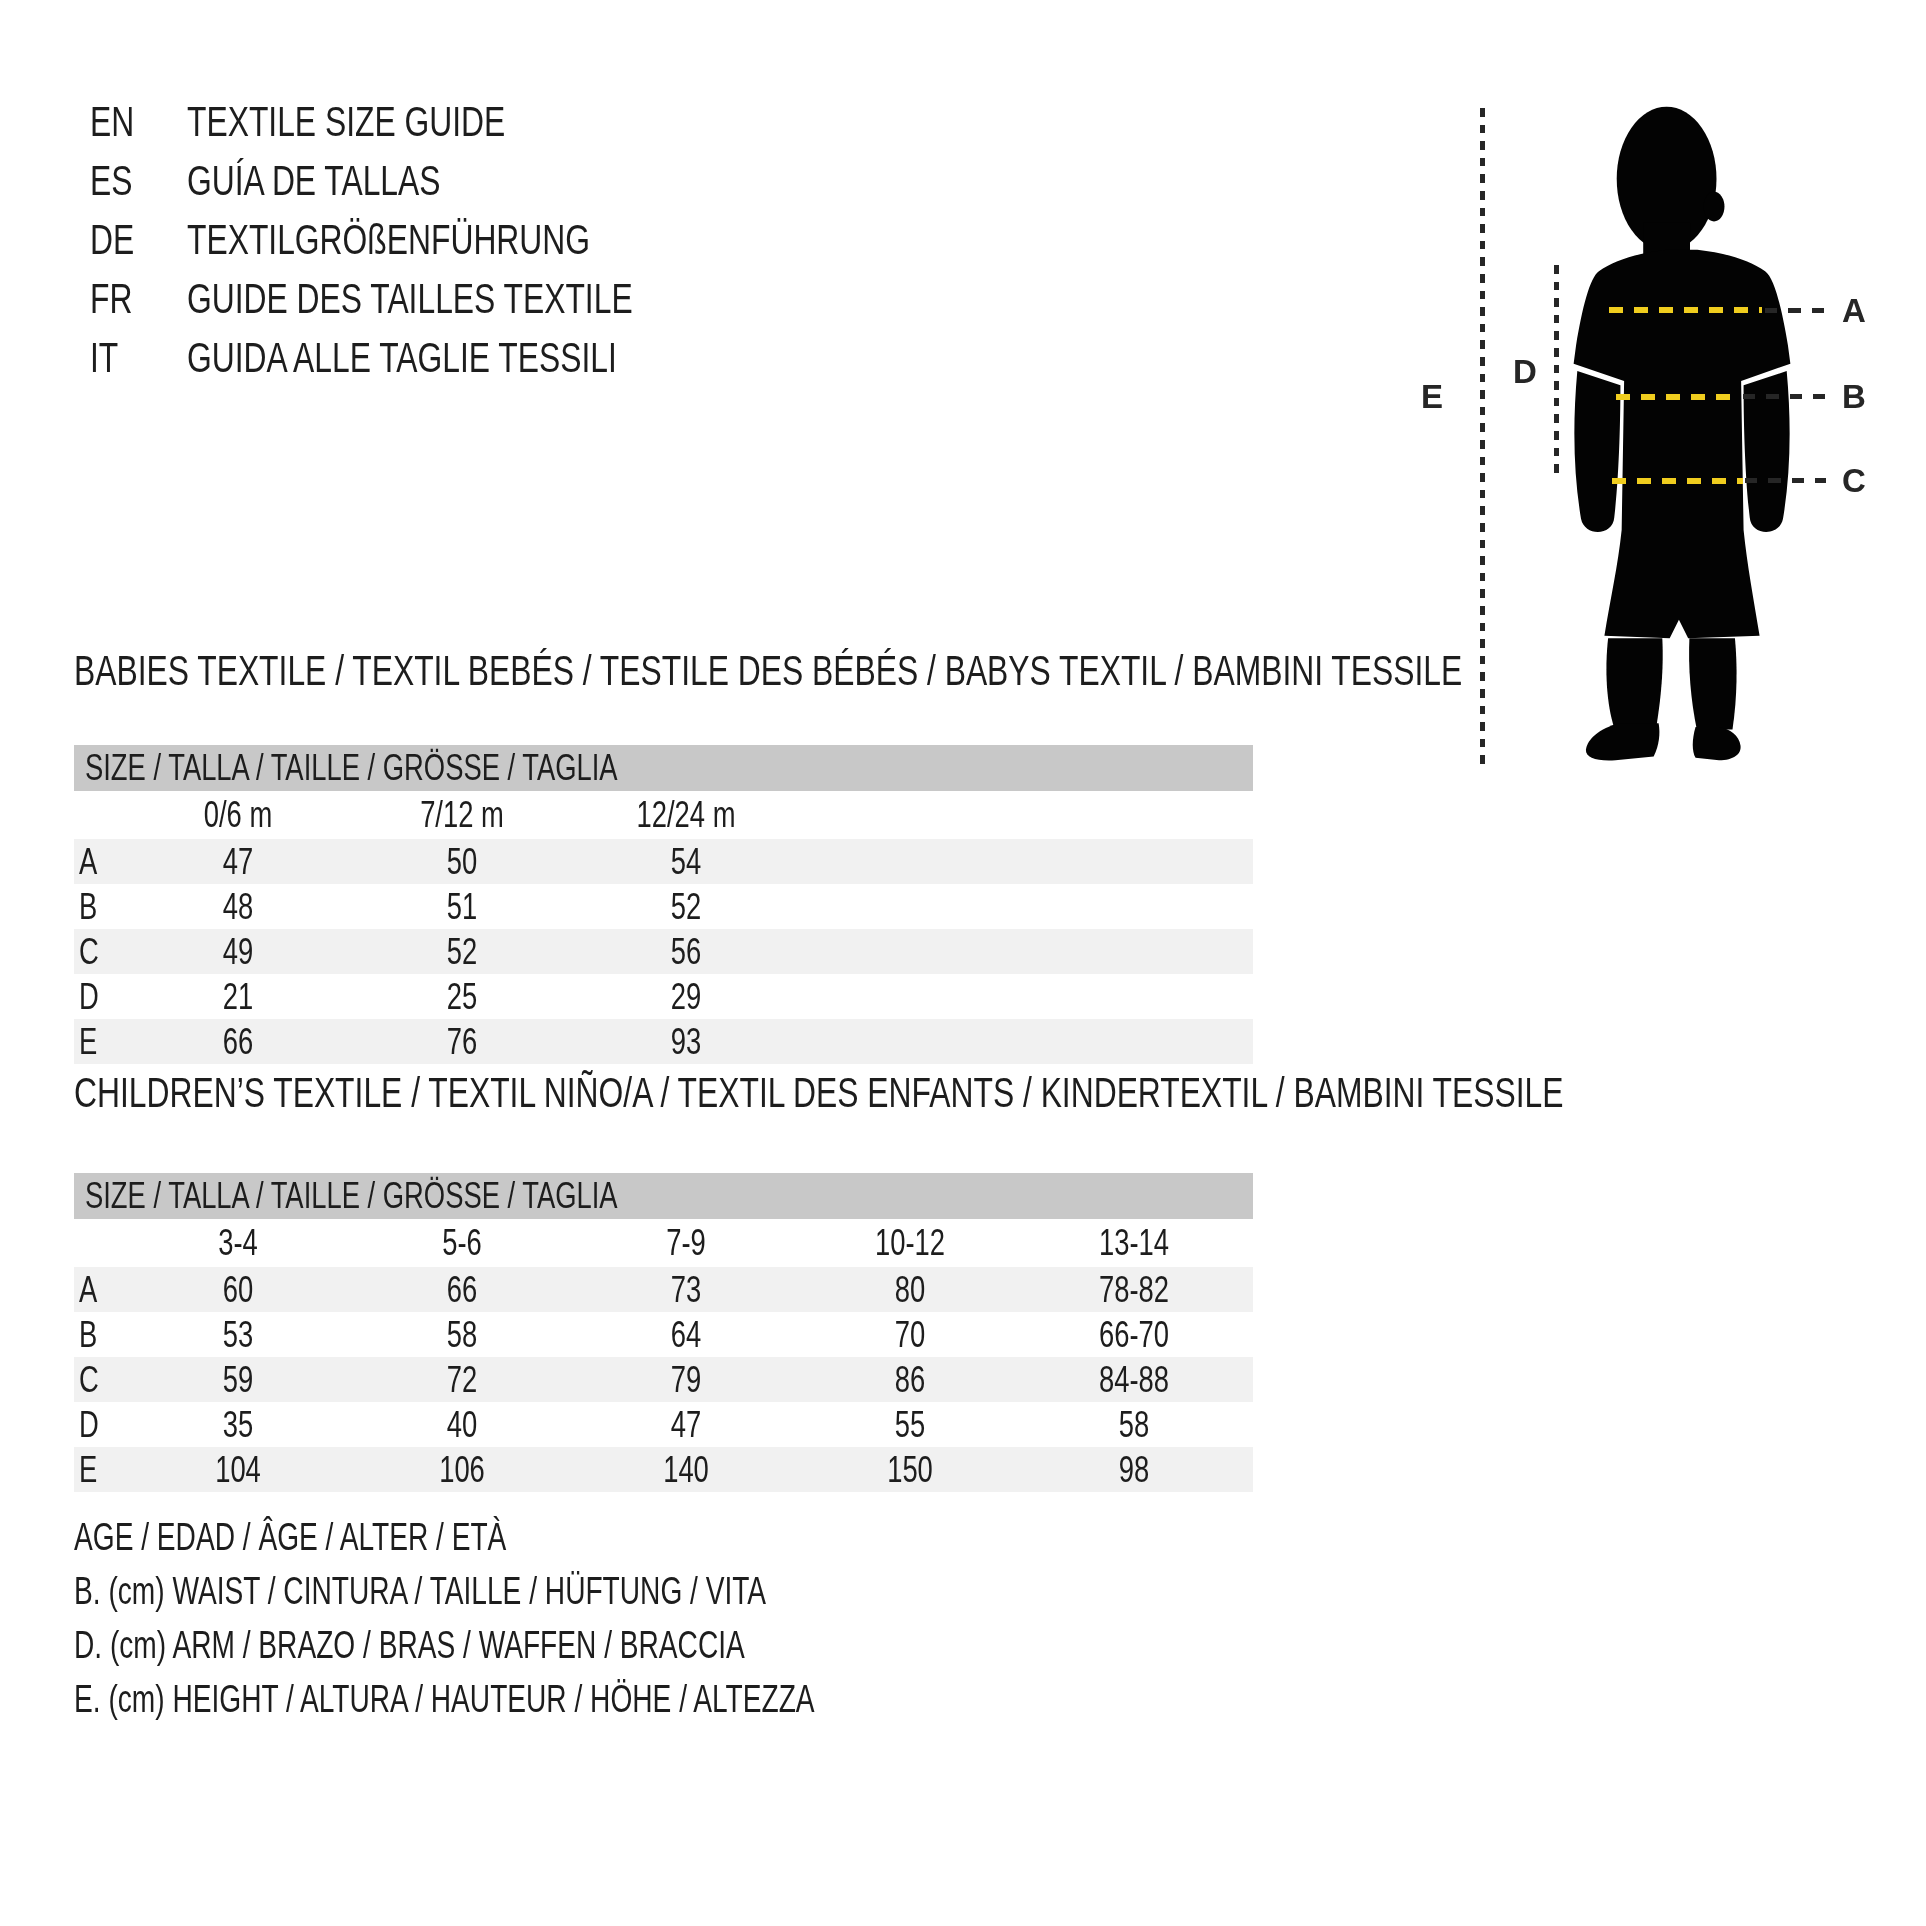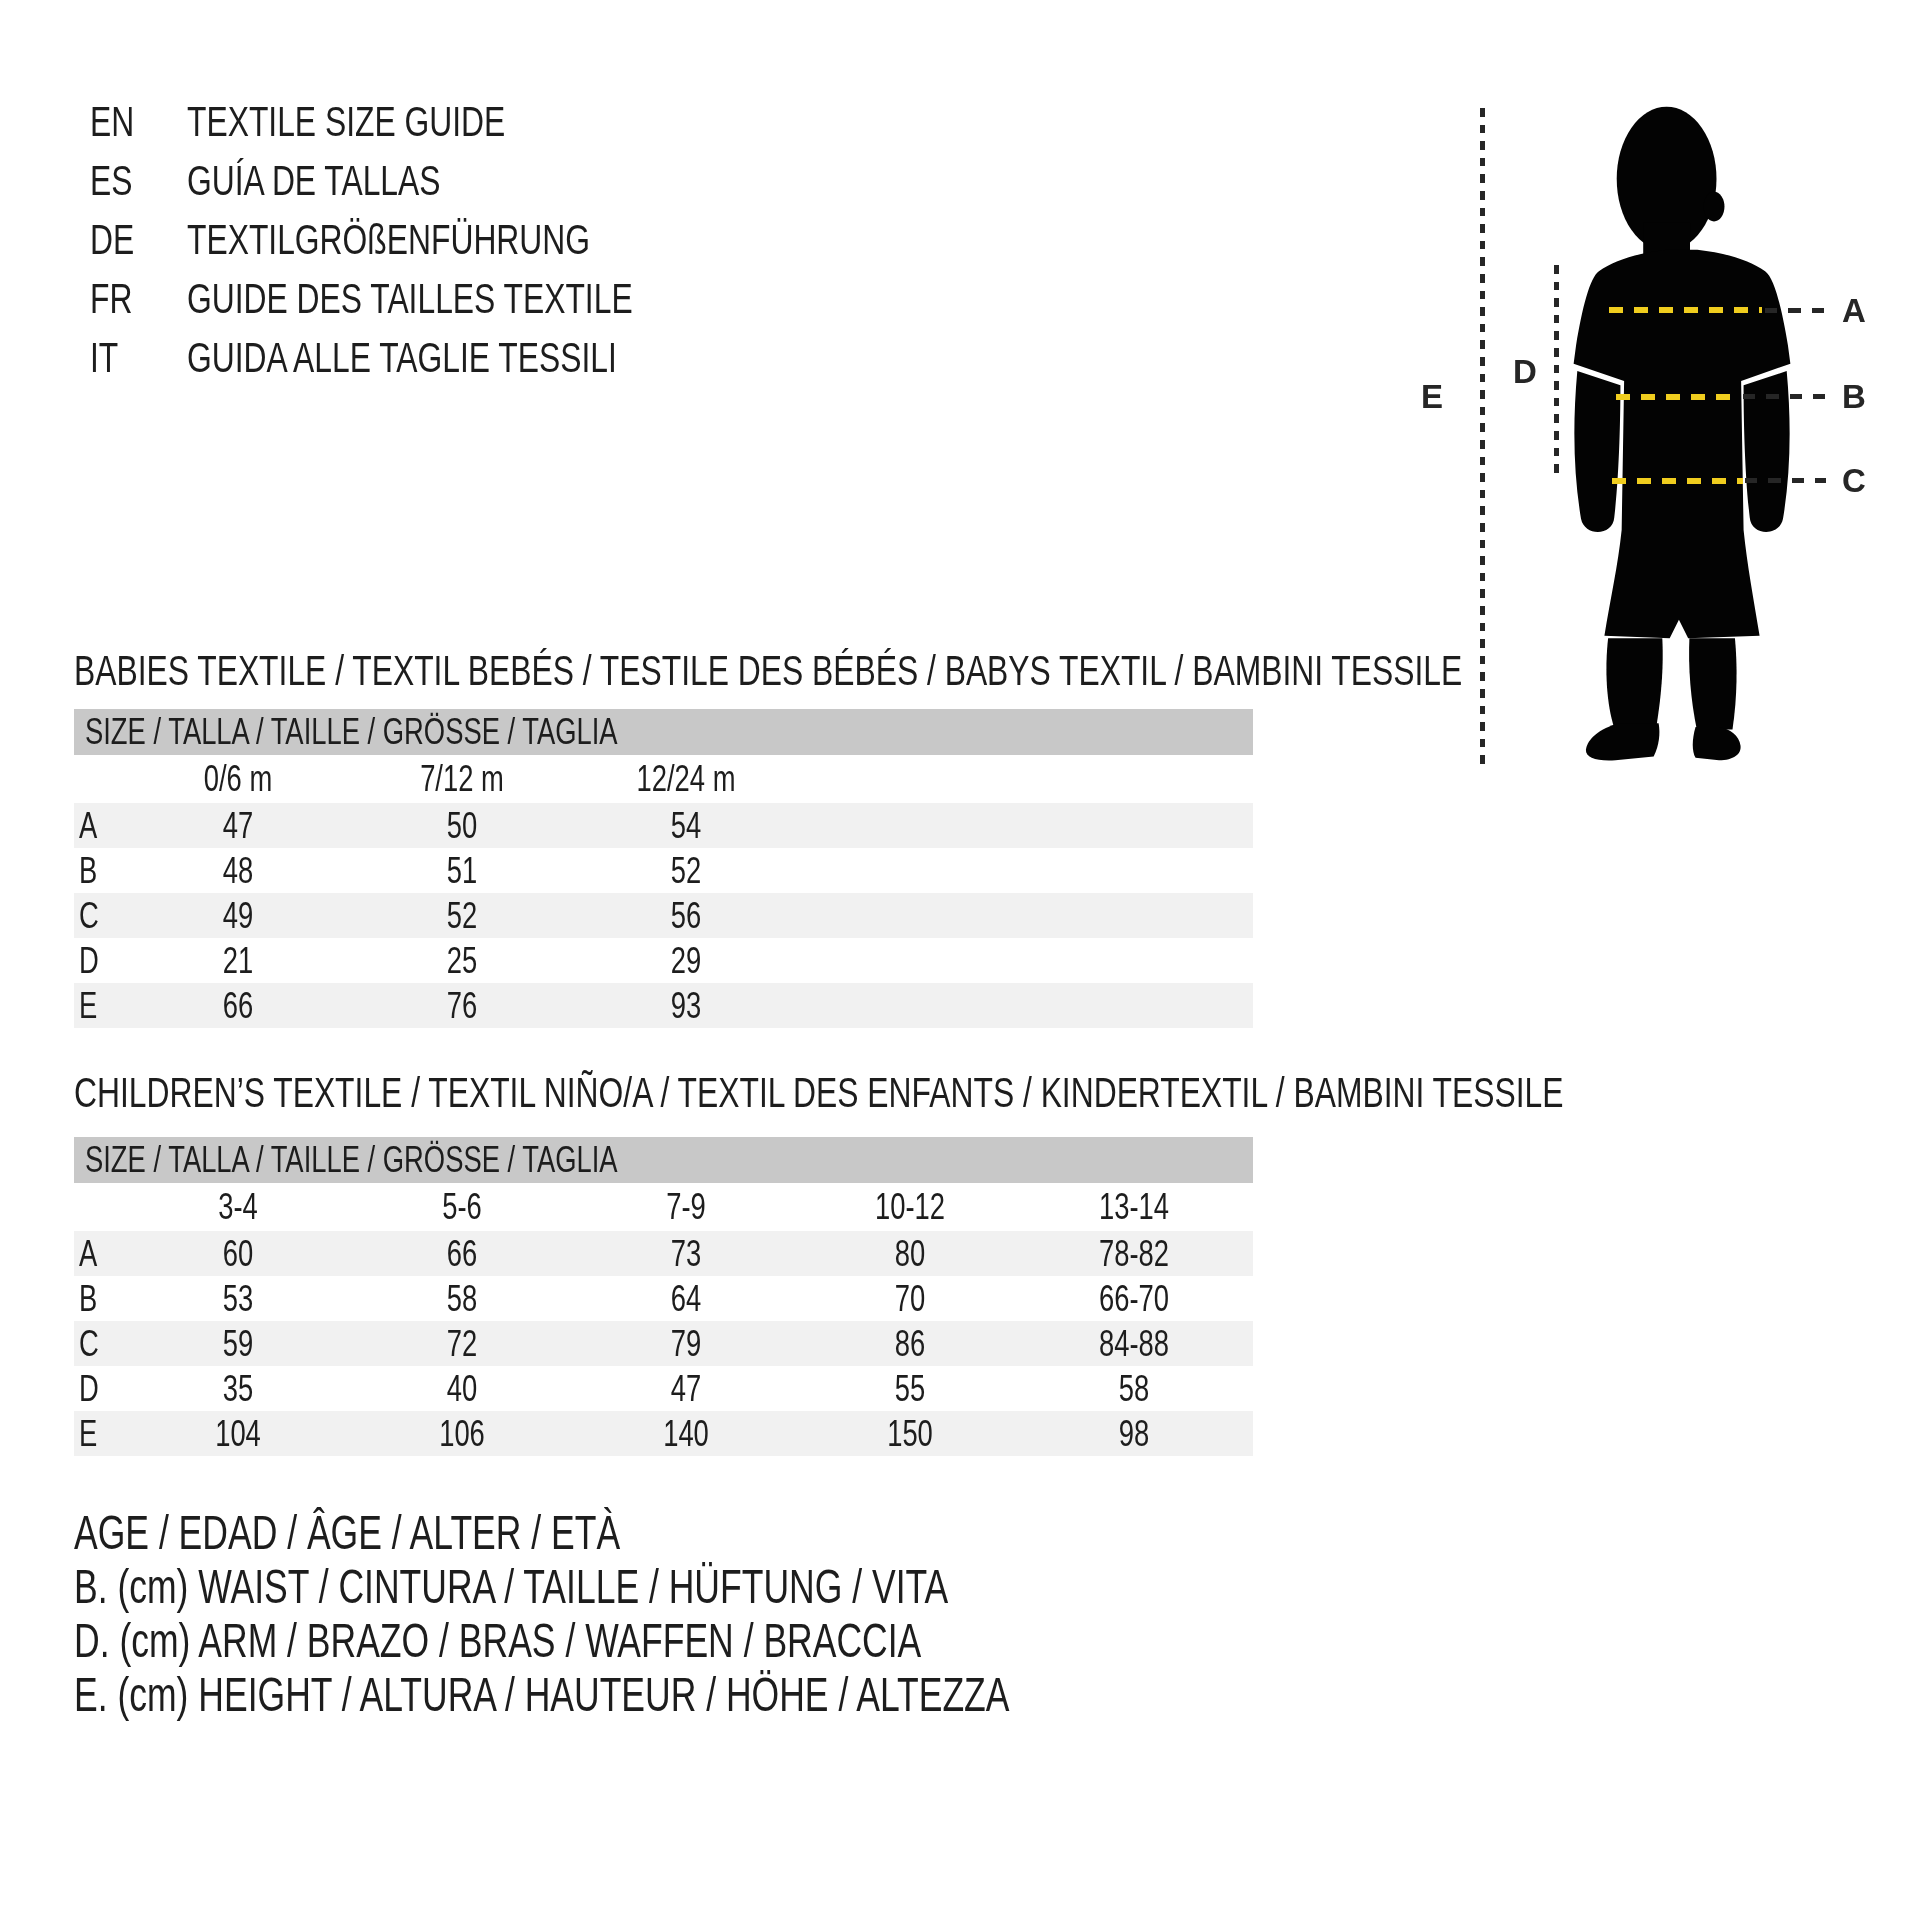--- a/index.html
+++ b/index.html
@@ -24,37 +24,37 @@
   .lang-block{position:absolute;left:90px;top:92px;}
   .lang-row{display:flex;align-items:center;height:59px;font-size:43px;}
   .lang-code{width:97px;}
 
   
   .section-heading{position:absolute;left:74px;height:44px;font-size:43px;display:flex;align-items:center;}
   .heading-babies{top:648px;}
   .heading-children{top:1070px;}
 
   
-  .sizetable{position:absolute;left:74px;width:1179px;}
+  .sizetable{position:absolute;left:74px;width:1179px;margin-top:36px;}
   .table-babies{top:709px;}
   .table-children{top:1137px;}
   .size-bar{height:46px;background:var(--table-header-bg);display:flex;align-items:center;padding-left:11px;font-size:37px;}
   .grid{display:grid;align-items:center;}
   .table-babies .grid{grid-template-columns:52px repeat(3,224px);}
   .table-children .grid{grid-template-columns:52px repeat(5,224px);}
   .cols-row{height:48px;}
   .trow{height:45px;}
   .trow.alt{background:var(--table-row-alt-bg);}
   .cell{font-size:37px;text-align:center;}
   .lbl-cell{font-size:37px;text-align:left;padding-left:5px;}
   .lbl-cell .cond{transform-origin:0 50%;}
 
   
   .legend{position:absolute;left:74px;top:1505px;}
-  .legend-line{height:54px;display:flex;align-items:flex-start;font-size:48px;}
+  .legend-line{height:54px;display:flex;align-items:flex-end;font-size:38px;}
 
   
   .diagram{position:absolute;left:0;top:0;width:1926px;height:1926px;pointer-events:none;}
   .silhouette-svg{position:absolute;left:1565px;top:105px;width:234px;height:662px;}
   .vline{position:absolute;width:5px;
     background-image:repeating-linear-gradient(180deg,var(--line-dark) 0 8.6px,transparent 8.6px 16.6px);}
   .line-e{left:1480px;top:108px;height:659px;}
   .line-d{left:1554px;top:265px;height:209px;}
   .yellow-seg{position:absolute;height:6.2px;
     background-image:repeating-linear-gradient(90deg,var(--accent-yellow) 0 13.6px,transparent 13.6px 25px);}

